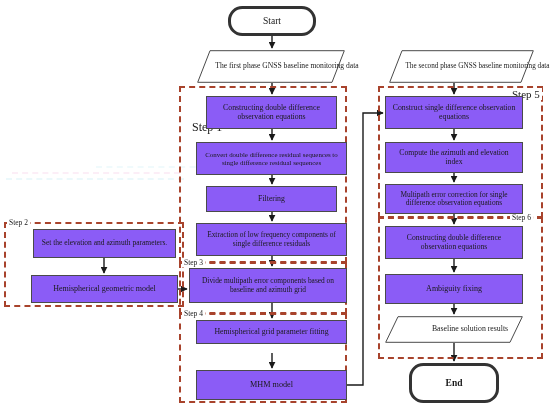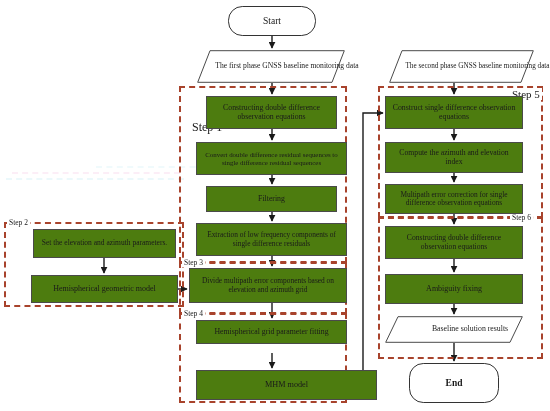--- a/index.html
+++ b/index.html
@@ -29,24 +29,24 @@
     display: flex;
     align-items: center;
     justify-content: center;
     text-align: center;
     color: #1a1a1a;
     line-height: 1.12;
     z-index: 3;
   }
   .proc {
     border: 1px solid #4a4a4a;
-    background: #4d7c0f;
+    background: #8b5cf6;
   }
   .term {
-    border: 1px solid #a21caf;
+    border: 3px solid #a21caf;
     background: #ffffff;
     border-radius: 14px;
   }
   .para-wrap {
     position: absolute;
     z-index: 3;
   }
   .para-wrap svg {
     position: absolute;
     left: 0;
@@ -153,26 +153,26 @@
       <div class="node proc" style="left: 196px; top: 142px; width: 151px; height: 33px; font-size: 6.9px; padding: 0px 4px; border-color: rgb(74, 74, 74);">
         <span>Convert double difference residual sequences to single difference residual sequences</span>
       </div>
       <div class="node proc" style="left: 206px; top: 186px; width: 131px; height: 26px; font-size: 7.8px; padding: 0px 18px; border-color: rgb(74, 74, 74);">
         <span>Filtering</span>
       </div>
       <div class="node proc" style="left: 196px; top: 223px; width: 151px; height: 33px; font-size: 7.4px; padding: 0px 4px; border-color: rgb(74, 74, 74);">
         <span>Extraction of low frequency components of single difference residuals</span>
       </div>
       <div class="node proc" style="left: 189px; top: 268px; width: 158px; height: 35px; font-size: 7.4px; padding: 0px 4px; border-color: rgb(74, 74, 74);">
-        <span>Divide multipath error components based on elevation and azimuth grid</span>
+        <span>Divide multipath error components based on baseline and azimuth grid</span>
       </div>
       <div class="node proc" style="left: 196px; top: 320px; width: 151px; height: 24px; font-size: 7.8px; padding: 0px 4px; border-color: rgb(74, 74, 74);">
         <span>Hemispherical grid parameter fitting</span>
       </div>
-      <div class="node proc" style="left: 196px; top: 370px; width: 181px; height: 30px; font-size: 8.2px; padding: 0px 4px; border-color: rgb(74, 74, 74);">
+      <div class="node proc" style="left: 196px; top: 370px; width: 151px; height: 30px; font-size: 8.2px; padding: 0px 4px; border-color: rgb(74, 74, 74);">
         <span>MHM model</span>
       </div>
       <div class="node proc" style="left: 33px; top: 229px; width: 143px; height: 29px; font-size: 7.5px; padding: 0px 4px; border-color: rgb(74, 74, 74);">
         <span>Set the elevation and azimuth parameters.</span>
       </div>
       <div class="node proc" style="left: 31px; top: 275px; width: 147px; height: 28px; font-size: 8px; padding: 0px 12px; border-color: rgb(74, 74, 74);">
         <span>Hemispherical geometric model</span>
       </div>
       <div class="para-wrap" style="left: 389px; top: 50px; width: 145px; height: 33px;">
         <svg width="145" height="33" viewBox="0 0 145 33">

